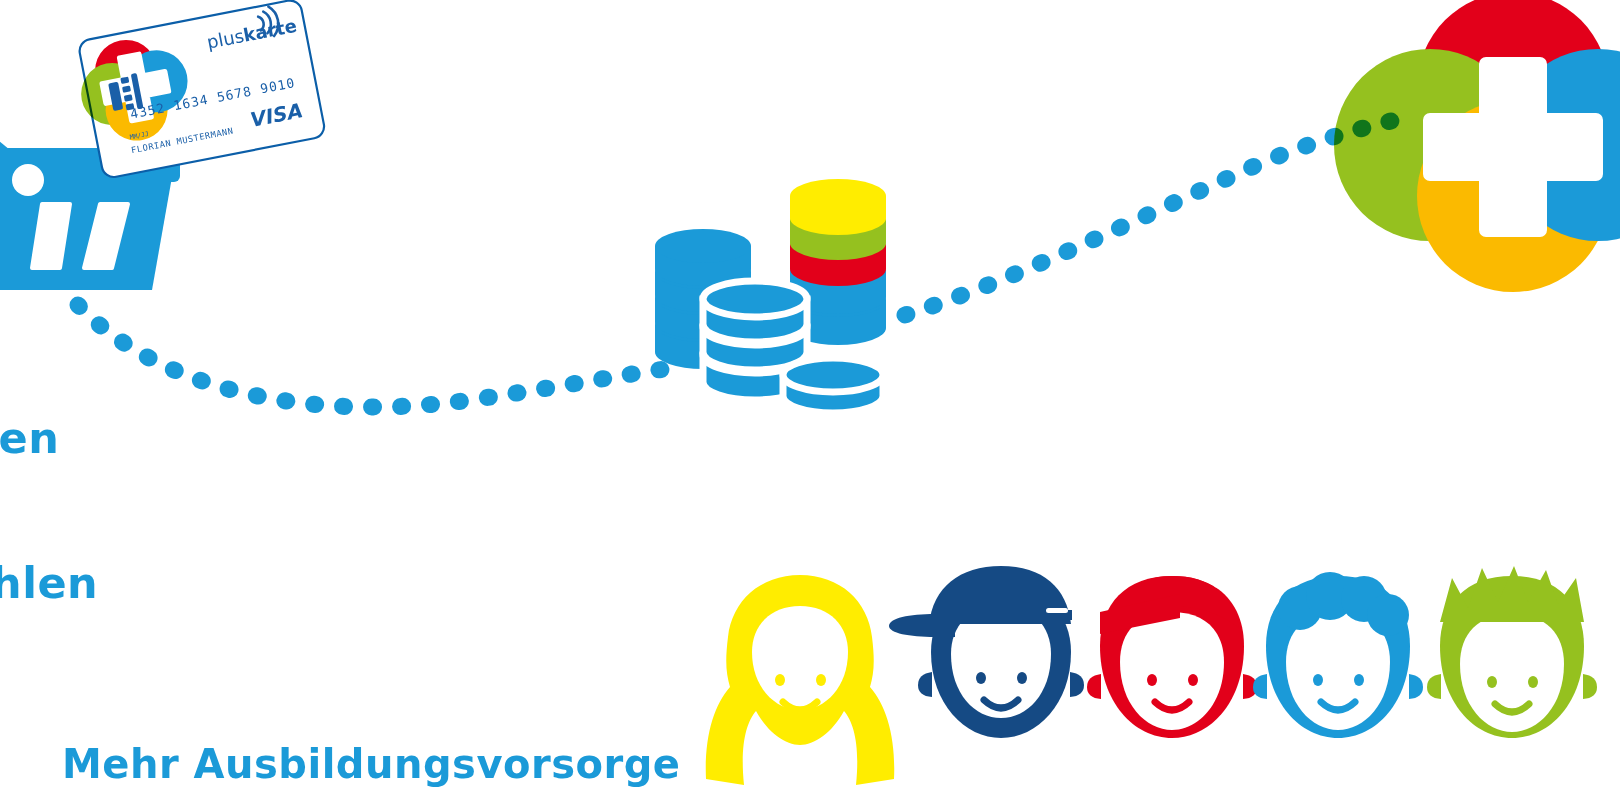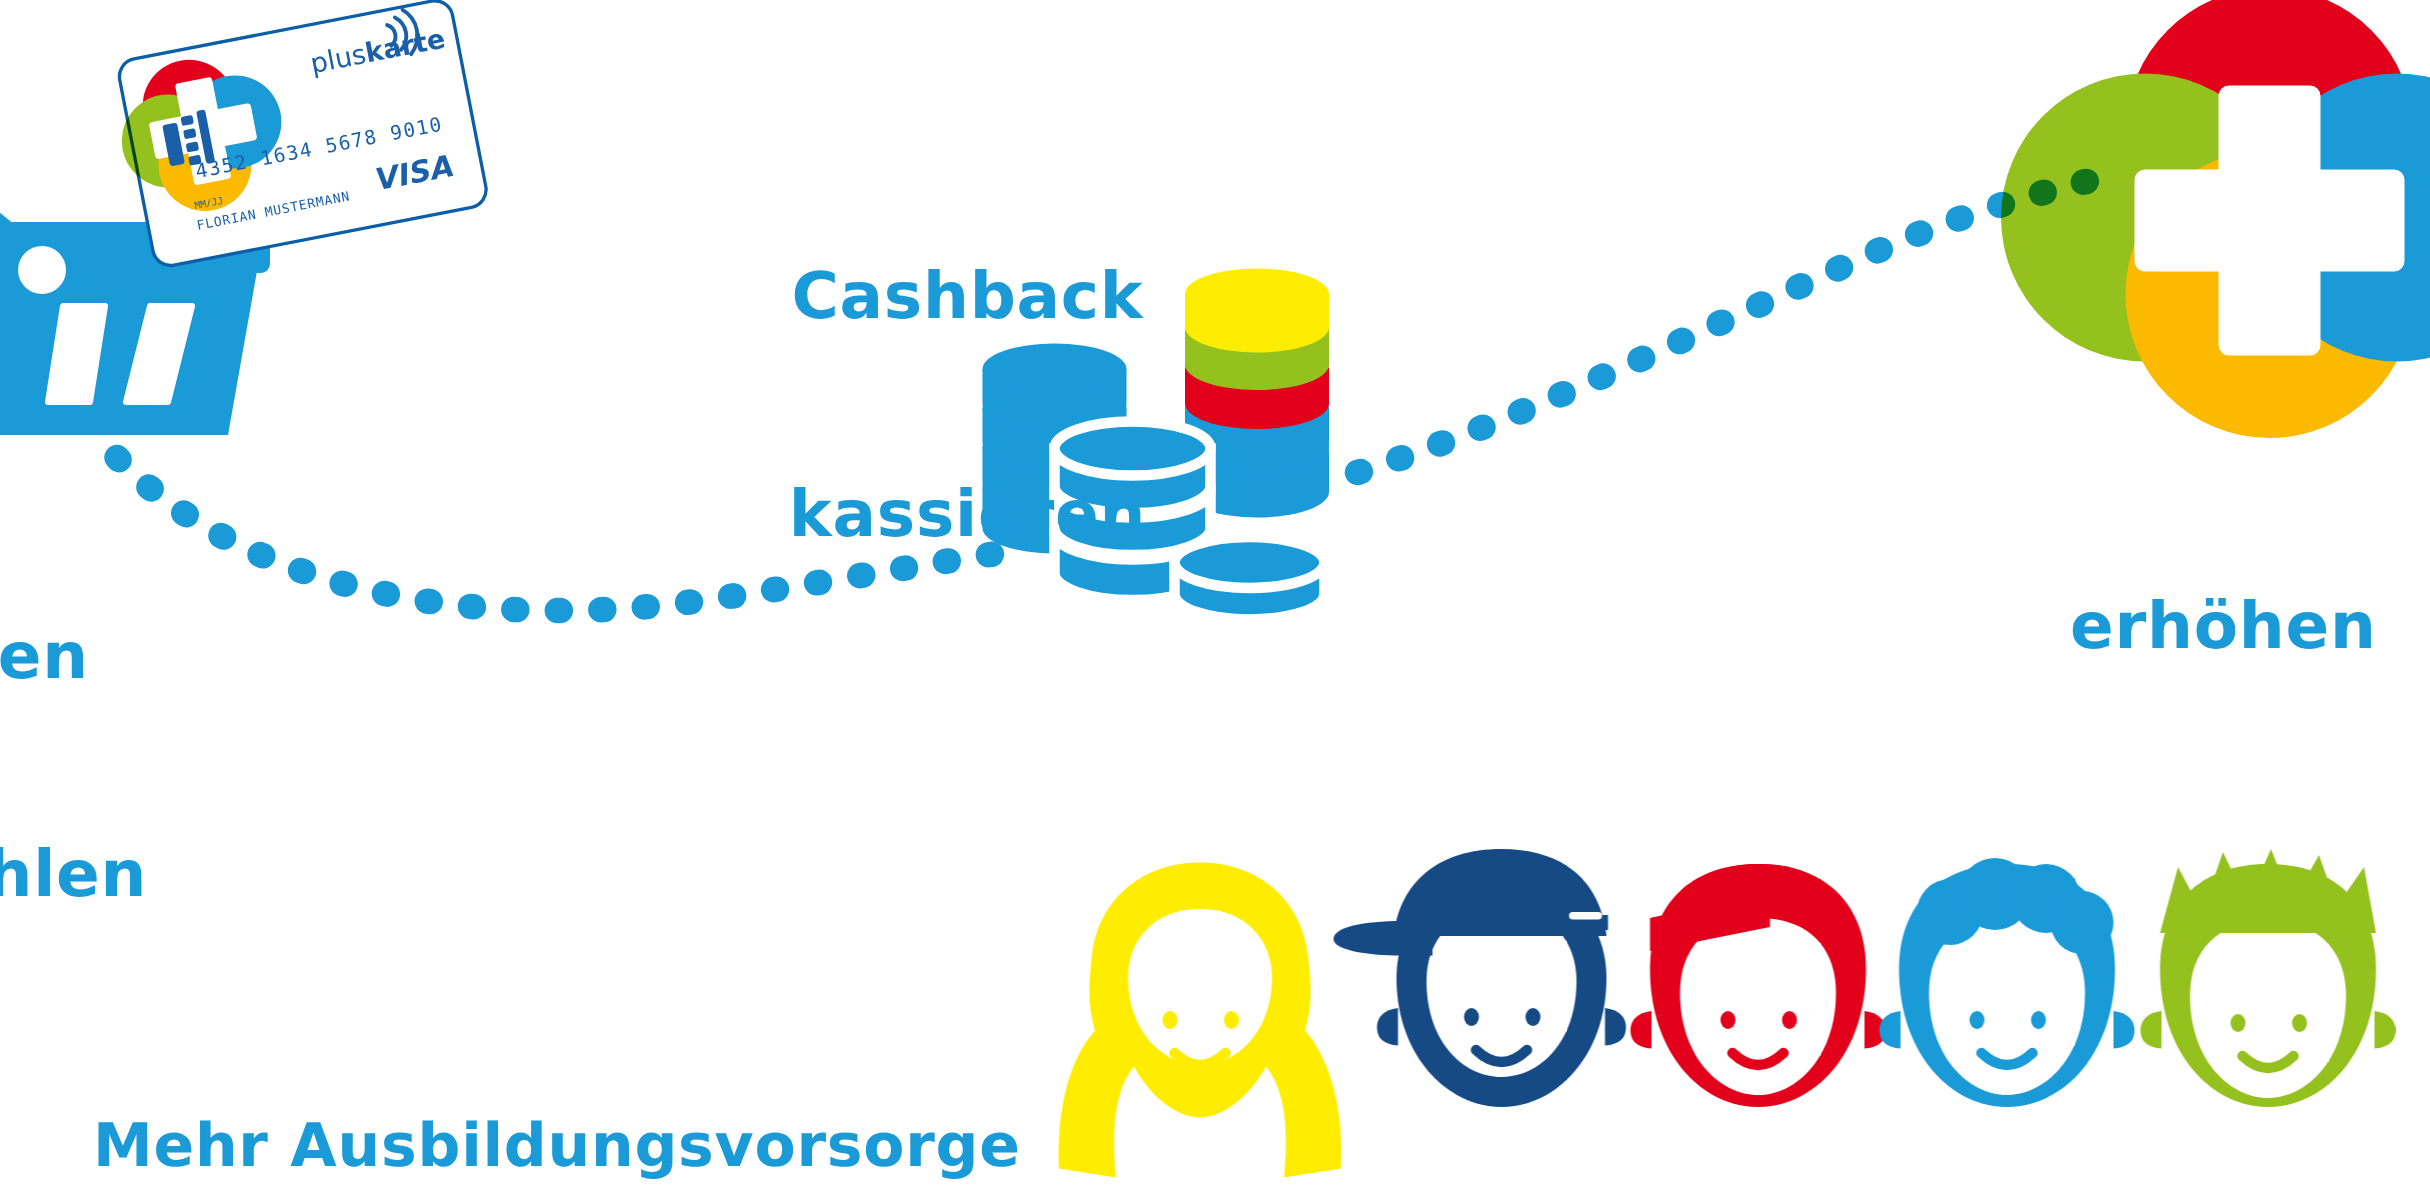--- a/index.html
+++ b/index.html
@@ -290,27 +290,22 @@
       </g>
 
     </g>
   </svg>
 
   <div class="label" id="label-shoppen">
     <div>ppen</div>
     <div>zahlen</div>
   </div>
 
-  <div class="label" id="label-cashback">
-    <div>Cashback</div>
-    <div>kassieren</div>
-  </div>
 
   <div class="label" id="label-plusrente">
-    <div>erhöhen</div>
   </div>
 
   <div class="label" id="label-bottom">
     <div>Mehr Ausbildungsvorsorge</div>
     
   </div>
 
 </div>
 
 </body></html>

